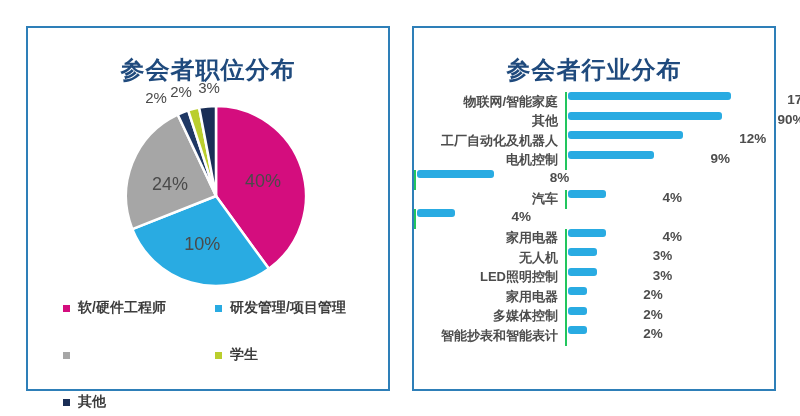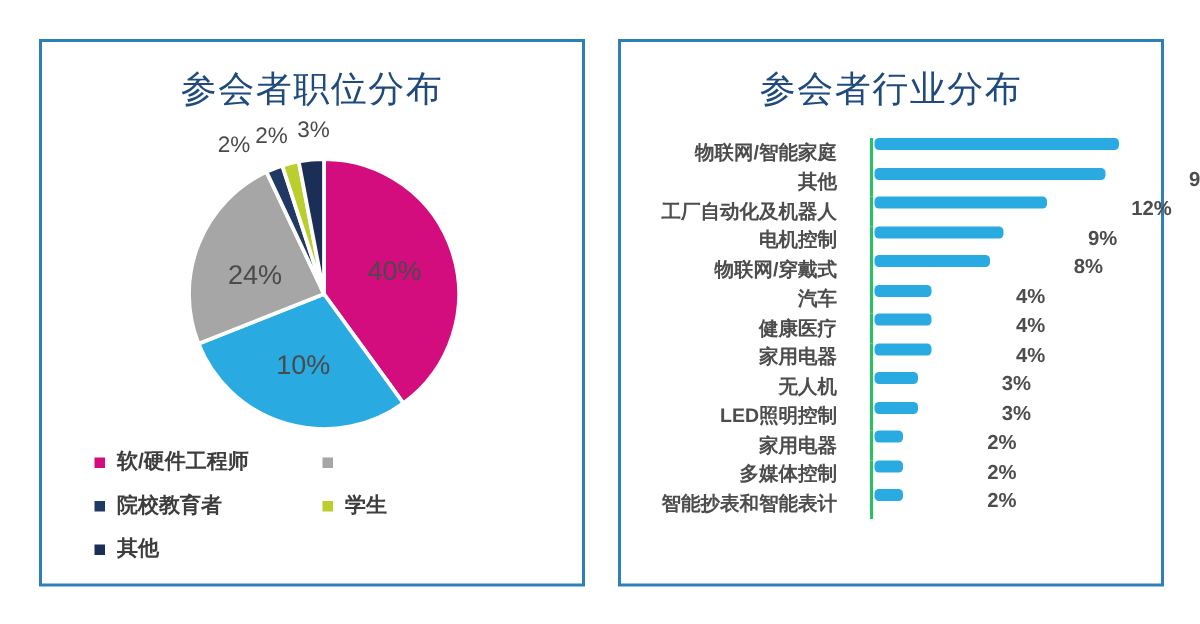--- a/index.html
+++ b/index.html
@@ -8,47 +8,47 @@
     font-family:"Liberation Sans","DejaVu Sans",sans-serif;
   }
   .panel {
     position:absolute; top:26px; width:360px; height:361px;
     background:#ffffff; border:2px solid #2E7FB8;
   }
   #panel-left  { left:26px; }
   #panel-right { left:412px; }
 
   .chart-title {
-    margin:3px; position:absolute; left:0; right:0; top:12px;
-    text-align:center; font-size:24px; font-weight:normal; color:#1F4A7D;
+    margin:14px; position:absolute; left:0; right:0; top:12px;
+    text-align:center; font-size:24px; font-weight:bold; color:#1F4A7D;
     letter-spacing:1px;
   }
 
   
   #pie-svg { position:absolute; left:0; top:0; }
   .pie-val {
     position:absolute; transform:translate(-50%,-50%);
     color:#4a4a4a; white-space:nowrap;
   }
   .pie-val.inside  { font-size:18px; }
   .pie-val.outside { font-size:15px; }
 
   .legend {
     position:absolute; left:35px; top:270px; right:8px;
-    display:grid; grid-template-columns:152px 1fr; row-gap:9px;
+    display:grid; grid-template-columns:152px 1fr; row-gap:27px;
   }
   .legend-item { display:flex; align-items:center; height:20px; }
   .legend-swatch { width:7px; height:7px; flex:0 0 7px; margin-right:8px; }
   .legend-text { font-size:14px; font-weight:bold; color:#3d3d3d; white-space:nowrap; }
 
   
   #bar-rows { position:absolute; left:0; right:4px; top:64px; }
   .bar-row { display:flex; align-items:center; height:19.5px; }
   .bar-label {
-    width:144px; flex:0 0 144px; text-align:right; padding-right:22px;
+    width:144px; flex:0 0 144px; text-align:right; padding-right:7px;
     font-size:13px; font-weight:600; color:#4d4d4d; white-space:nowrap;
   }
   .bar-track {
     flex:1; height:100%; display:flex; align-items:flex-start;
     border-left:2px solid #22c55e; padding-left:1px;gap:48px;
   }
   .bar { height:8px; border-radius:3px; }
   .bar-value { margin-left:8px; font-size:13.5px; font-weight:600; color:#4d4d4d; }
 </style>
 </head>
@@ -71,25 +71,25 @@
       <div class="pie-val outside" style="left: 128px; top: 69px;">2%</div>
       <div class="pie-val outside" style="left: 153px; top: 63px;">2%</div>
       <div class="pie-val outside" style="left: 181px; top: 59px;">3%</div>
     </div>
   <div class="legend" id="pie-legend">
       <div class="legend-item">
         <span class="legend-swatch" style="background: rgb(212, 13, 126);"></span>
         <span class="legend-text">软/硬件工程师</span>
       </div>
       <div class="legend-item">
-        <span class="legend-swatch" style="background: rgb(166, 166, 166);"></span>
+        <span class="legend-swatch" style="background: rgb(41, 171, 226);"></span>
+        <span class="legend-text">研发管理/项目管理</span>
       </div>
       <div class="legend-item">
-        <span class="legend-swatch" style="background: rgb(31, 56, 100);"></span>
-        <span class="legend-text">院校教育者</span>
+        <span class="legend-swatch" style="background: rgb(166, 166, 166);"></span>
       </div>
       <div class="legend-item">
         <span class="legend-swatch" style="background: rgb(186, 206, 45);"></span>
         <span class="legend-text">学生</span>
       </div>
       <div class="legend-item">
         <span class="legend-swatch" style="background: rgb(26, 46, 86);"></span>
         <span class="legend-text">其他</span>
       </div>
     </div>
@@ -120,35 +120,33 @@
         </div>
       </div>
       <div class="bar-row">
         <div class="bar-label">电机控制</div>
         <div class="bar-track">
           <div class="bar" style="width: 86.4px; background: rgb(41, 171, 226);"></div>
           <span class="bar-value">9%</span>
         </div>
       </div>
       <div class="bar-row">
-        <div class="bar-label">物联网/穿戴式</div>
         <div class="bar-track">
           <div class="bar" style="width: 76.8px; background: rgb(41, 171, 226);"></div>
           <span class="bar-value">8%</span>
         </div>
       </div>
       <div class="bar-row">
         <div class="bar-label">汽车</div>
         <div class="bar-track">
           <div class="bar" style="width: 38.4px; background: rgb(41, 171, 226);"></div>
           <span class="bar-value">4%</span>
         </div>
       </div>
       <div class="bar-row">
-        <div class="bar-label">健康医疗</div>
         <div class="bar-track">
           <div class="bar" style="width: 38.4px; background: rgb(41, 171, 226);"></div>
           <span class="bar-value">4%</span>
         </div>
       </div>
       <div class="bar-row">
         <div class="bar-label">家用电器</div>
         <div class="bar-track">
           <div class="bar" style="width: 38.4px; background: rgb(41, 171, 226);"></div>
           <span class="bar-value">4%</span>

